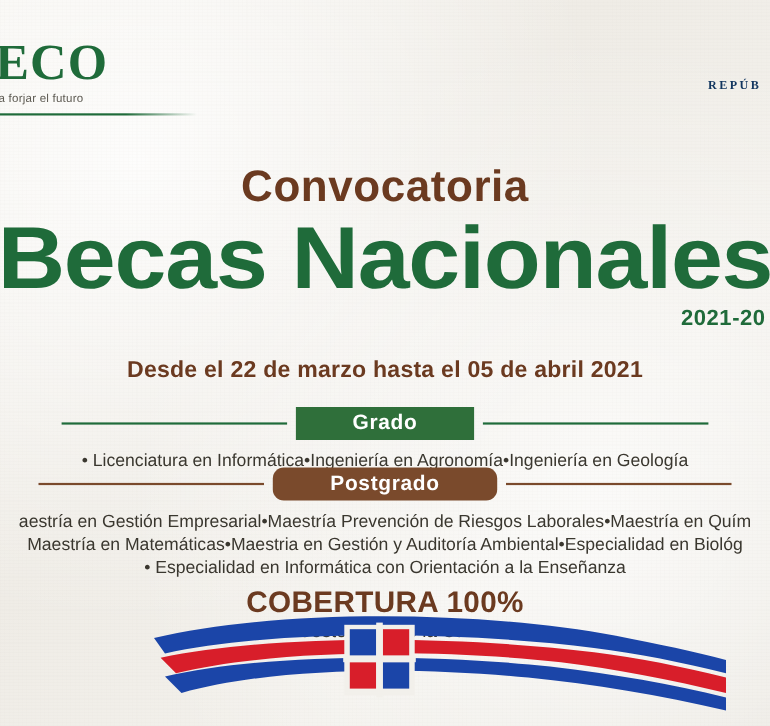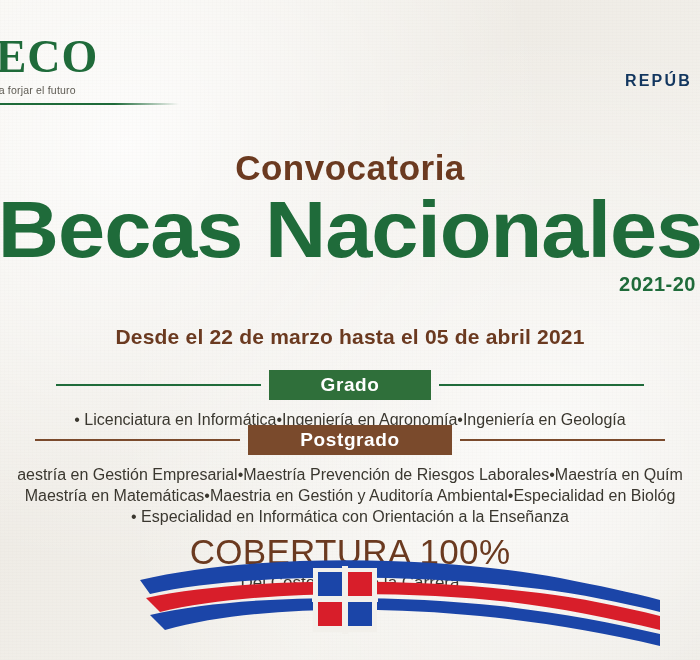--- a/index.html
+++ b/index.html
@@ -63,38 +63,38 @@
     background: linear-gradient(90deg, #1f6b3a 0%, #1f6b3a 70%, rgba(31,107,58,0) 100%);
   }
 
   .logo-right {
     position: absolute;
     right: 8px;
     top: 72px;
     text-align: right;
   }
   .logo-right .rep-word {
-    font-size: 16px;
+    font-size: 11px;
     font-weight: bold;
     letter-spacing: 2.2px;
     color: #12365f;
-    font-family: Liberation Sans, sans-serif;
+    font-family: Liberation Serif, serif;
     white-space: nowrap;
   }
 
   
   .title-wrap {
     position: absolute;
     top: 150px;
     left: 0;
     right: 0;
     text-align: center;
   }
   .kicker {
-    font-size: 35px;
+    font-size: 40px;
     font-weight: bold;
     color: #6b3a20;
     letter-spacing: 0.5px;
     line-height: 1;
   }
   .main-title {
     margin-top: 4px;
     font-size: 80px;
     font-weight: bold;
     color: #1f6b3a;
@@ -149,21 +149,21 @@
     font-size: 19px;
     font-weight: bold;
     color: #ffffff;
     letter-spacing: 0.6px;
     line-height: 1.15;
     white-space: nowrap;
   }
   .green .bar-line { background: #1f6b3a; }
   .green .bar-label { background: #2f6f3a; }
   .brown .bar-line { background: #7a4a2c; }
-  .brown .bar-label { background: #7a4a2c; }
+  .brown .bar-label { background: #7a4a2c; border-radius: 10px; }
 
   .section-body {
     margin-top: 9px;
     text-align: center;
     font-size: 16px;
     color: #3a372f;
     line-height: 1.32;
     padding: 0 12px;
     white-space: nowrap;
   }
@@ -174,22 +174,22 @@
 
   
   .coverage {
     position: absolute;
     top: 532px;
     left: 0;
     right: 0;
     text-align: center;
   }
   .coverage-main {
-    font-size: 35px;
-    font-weight: normal;
+    font-size: 27px;
+    font-weight: bold;
     color: #6b3a20;
     letter-spacing: 0.3px;
   }
   .coverage-sub {
     margin-top: 1px;
     font-size: 17px;
     color: #3a372f;
   }
 
   

